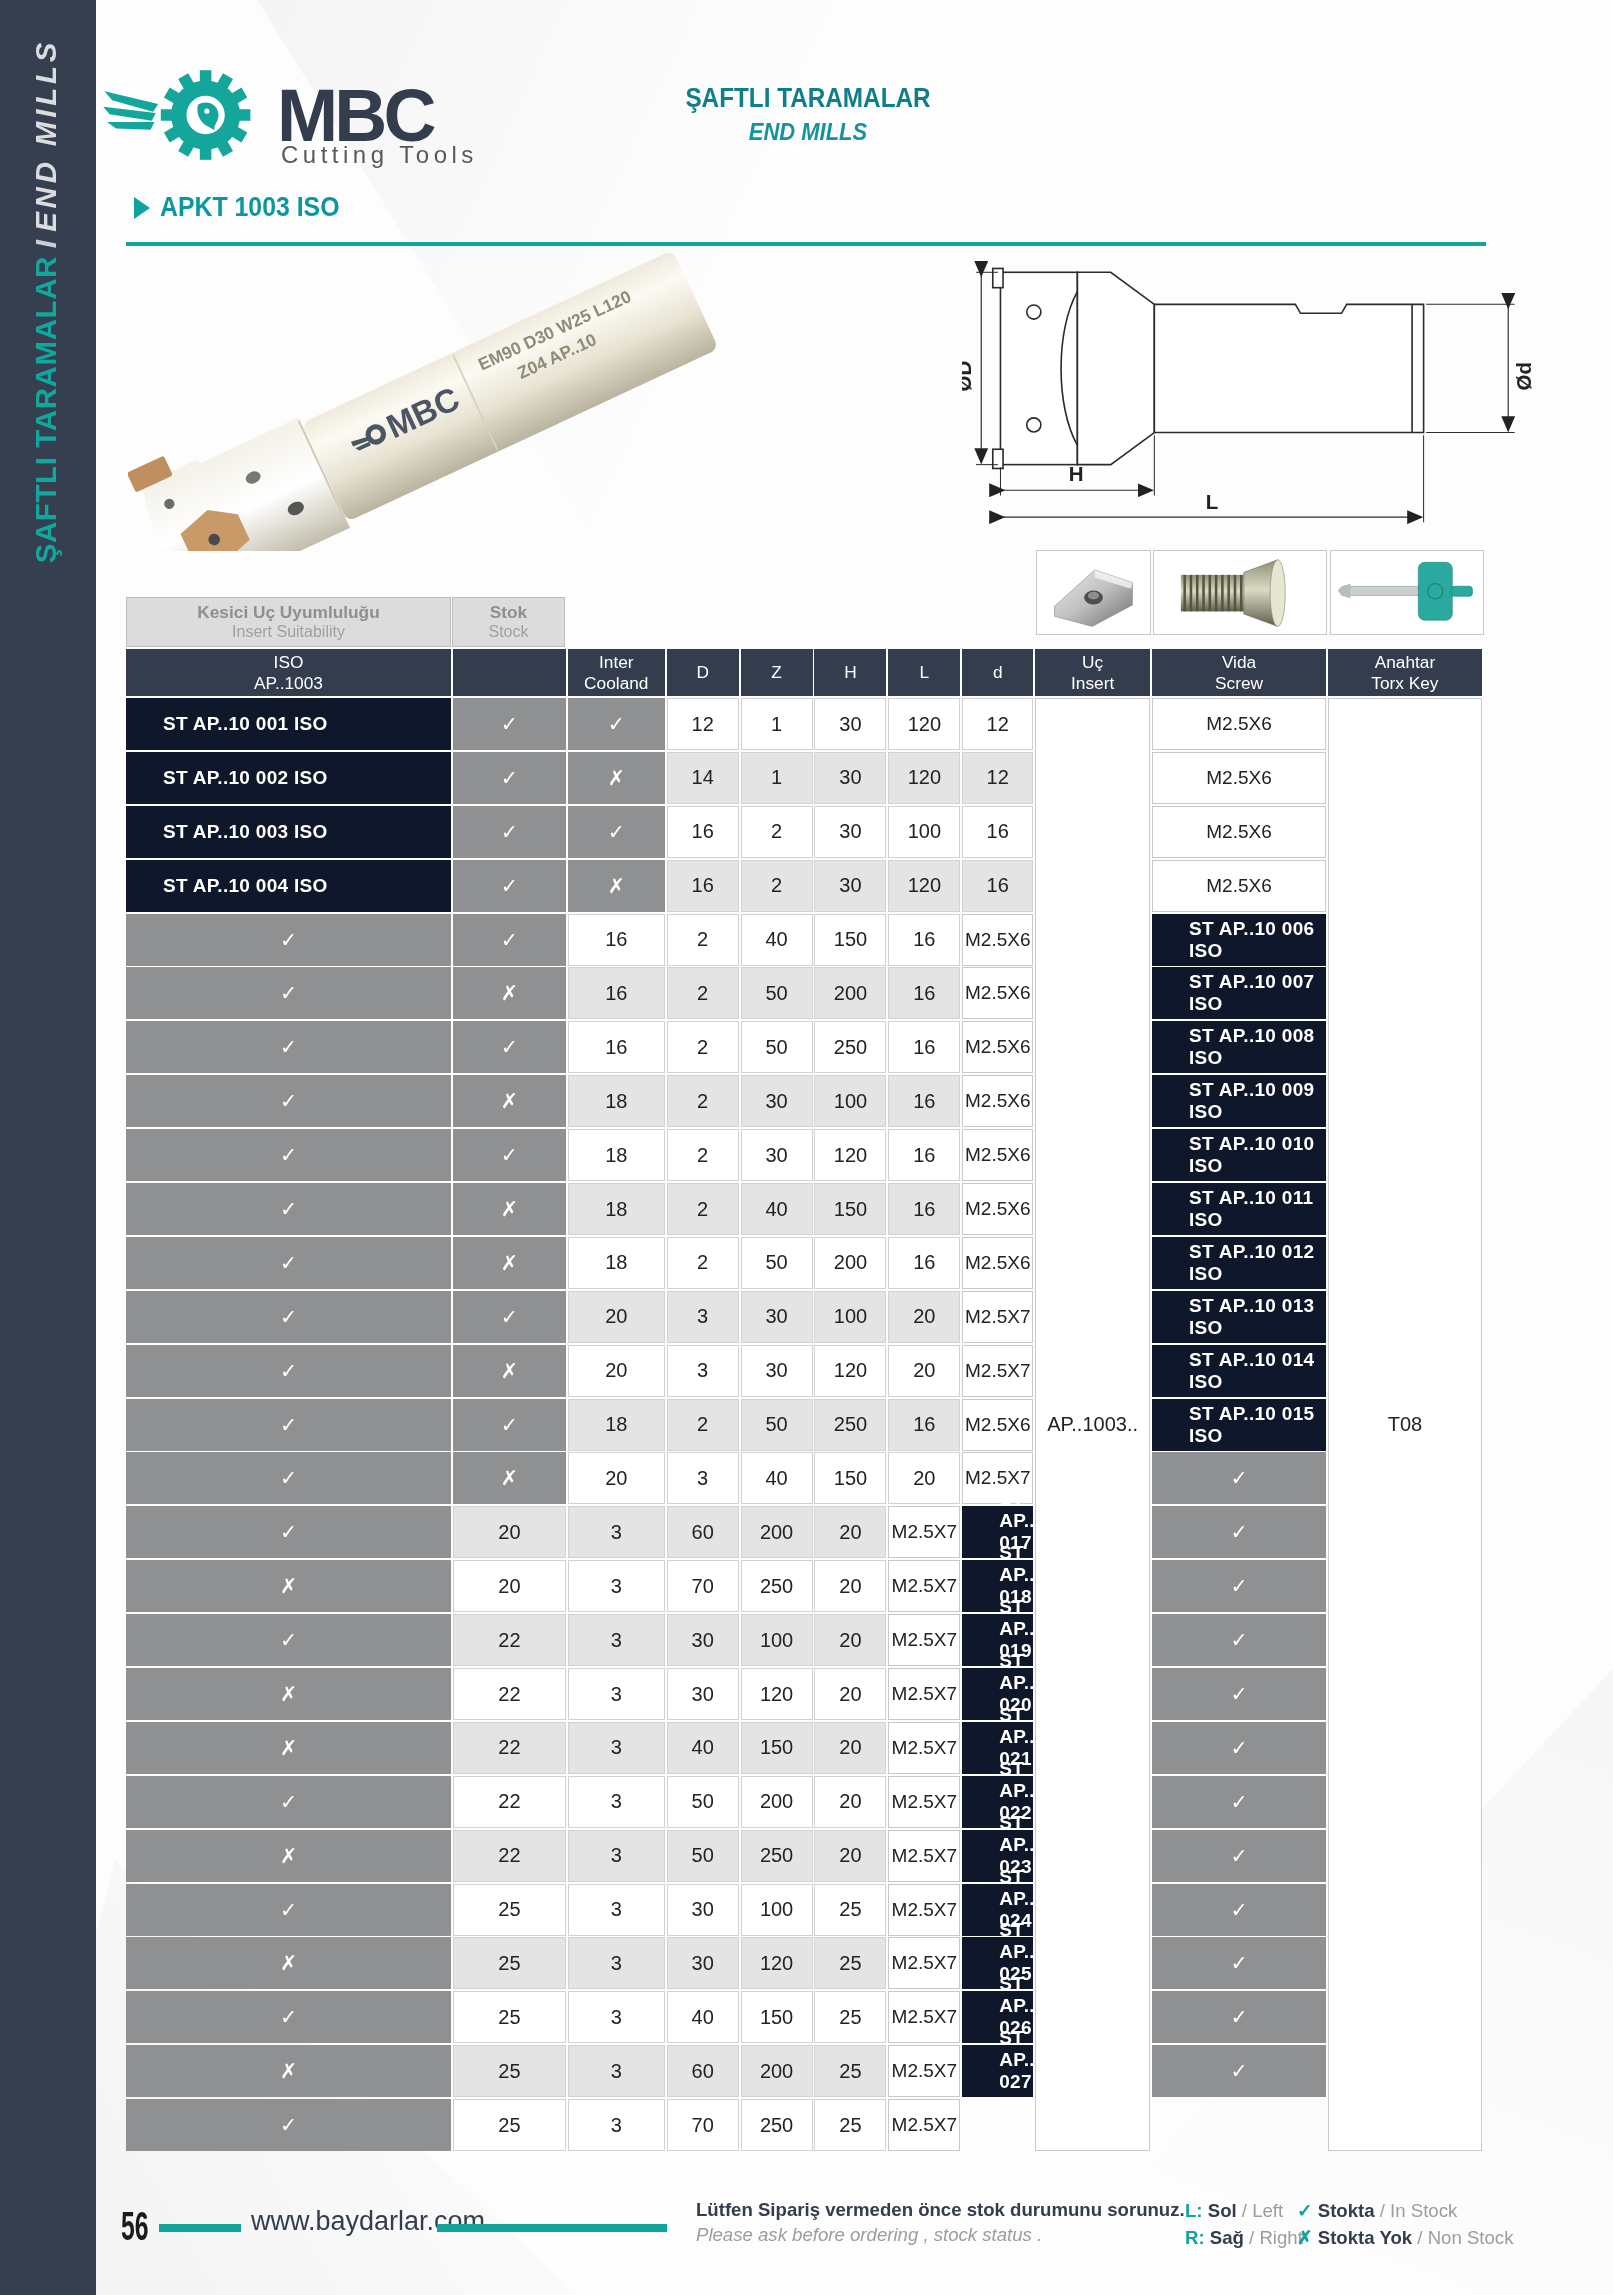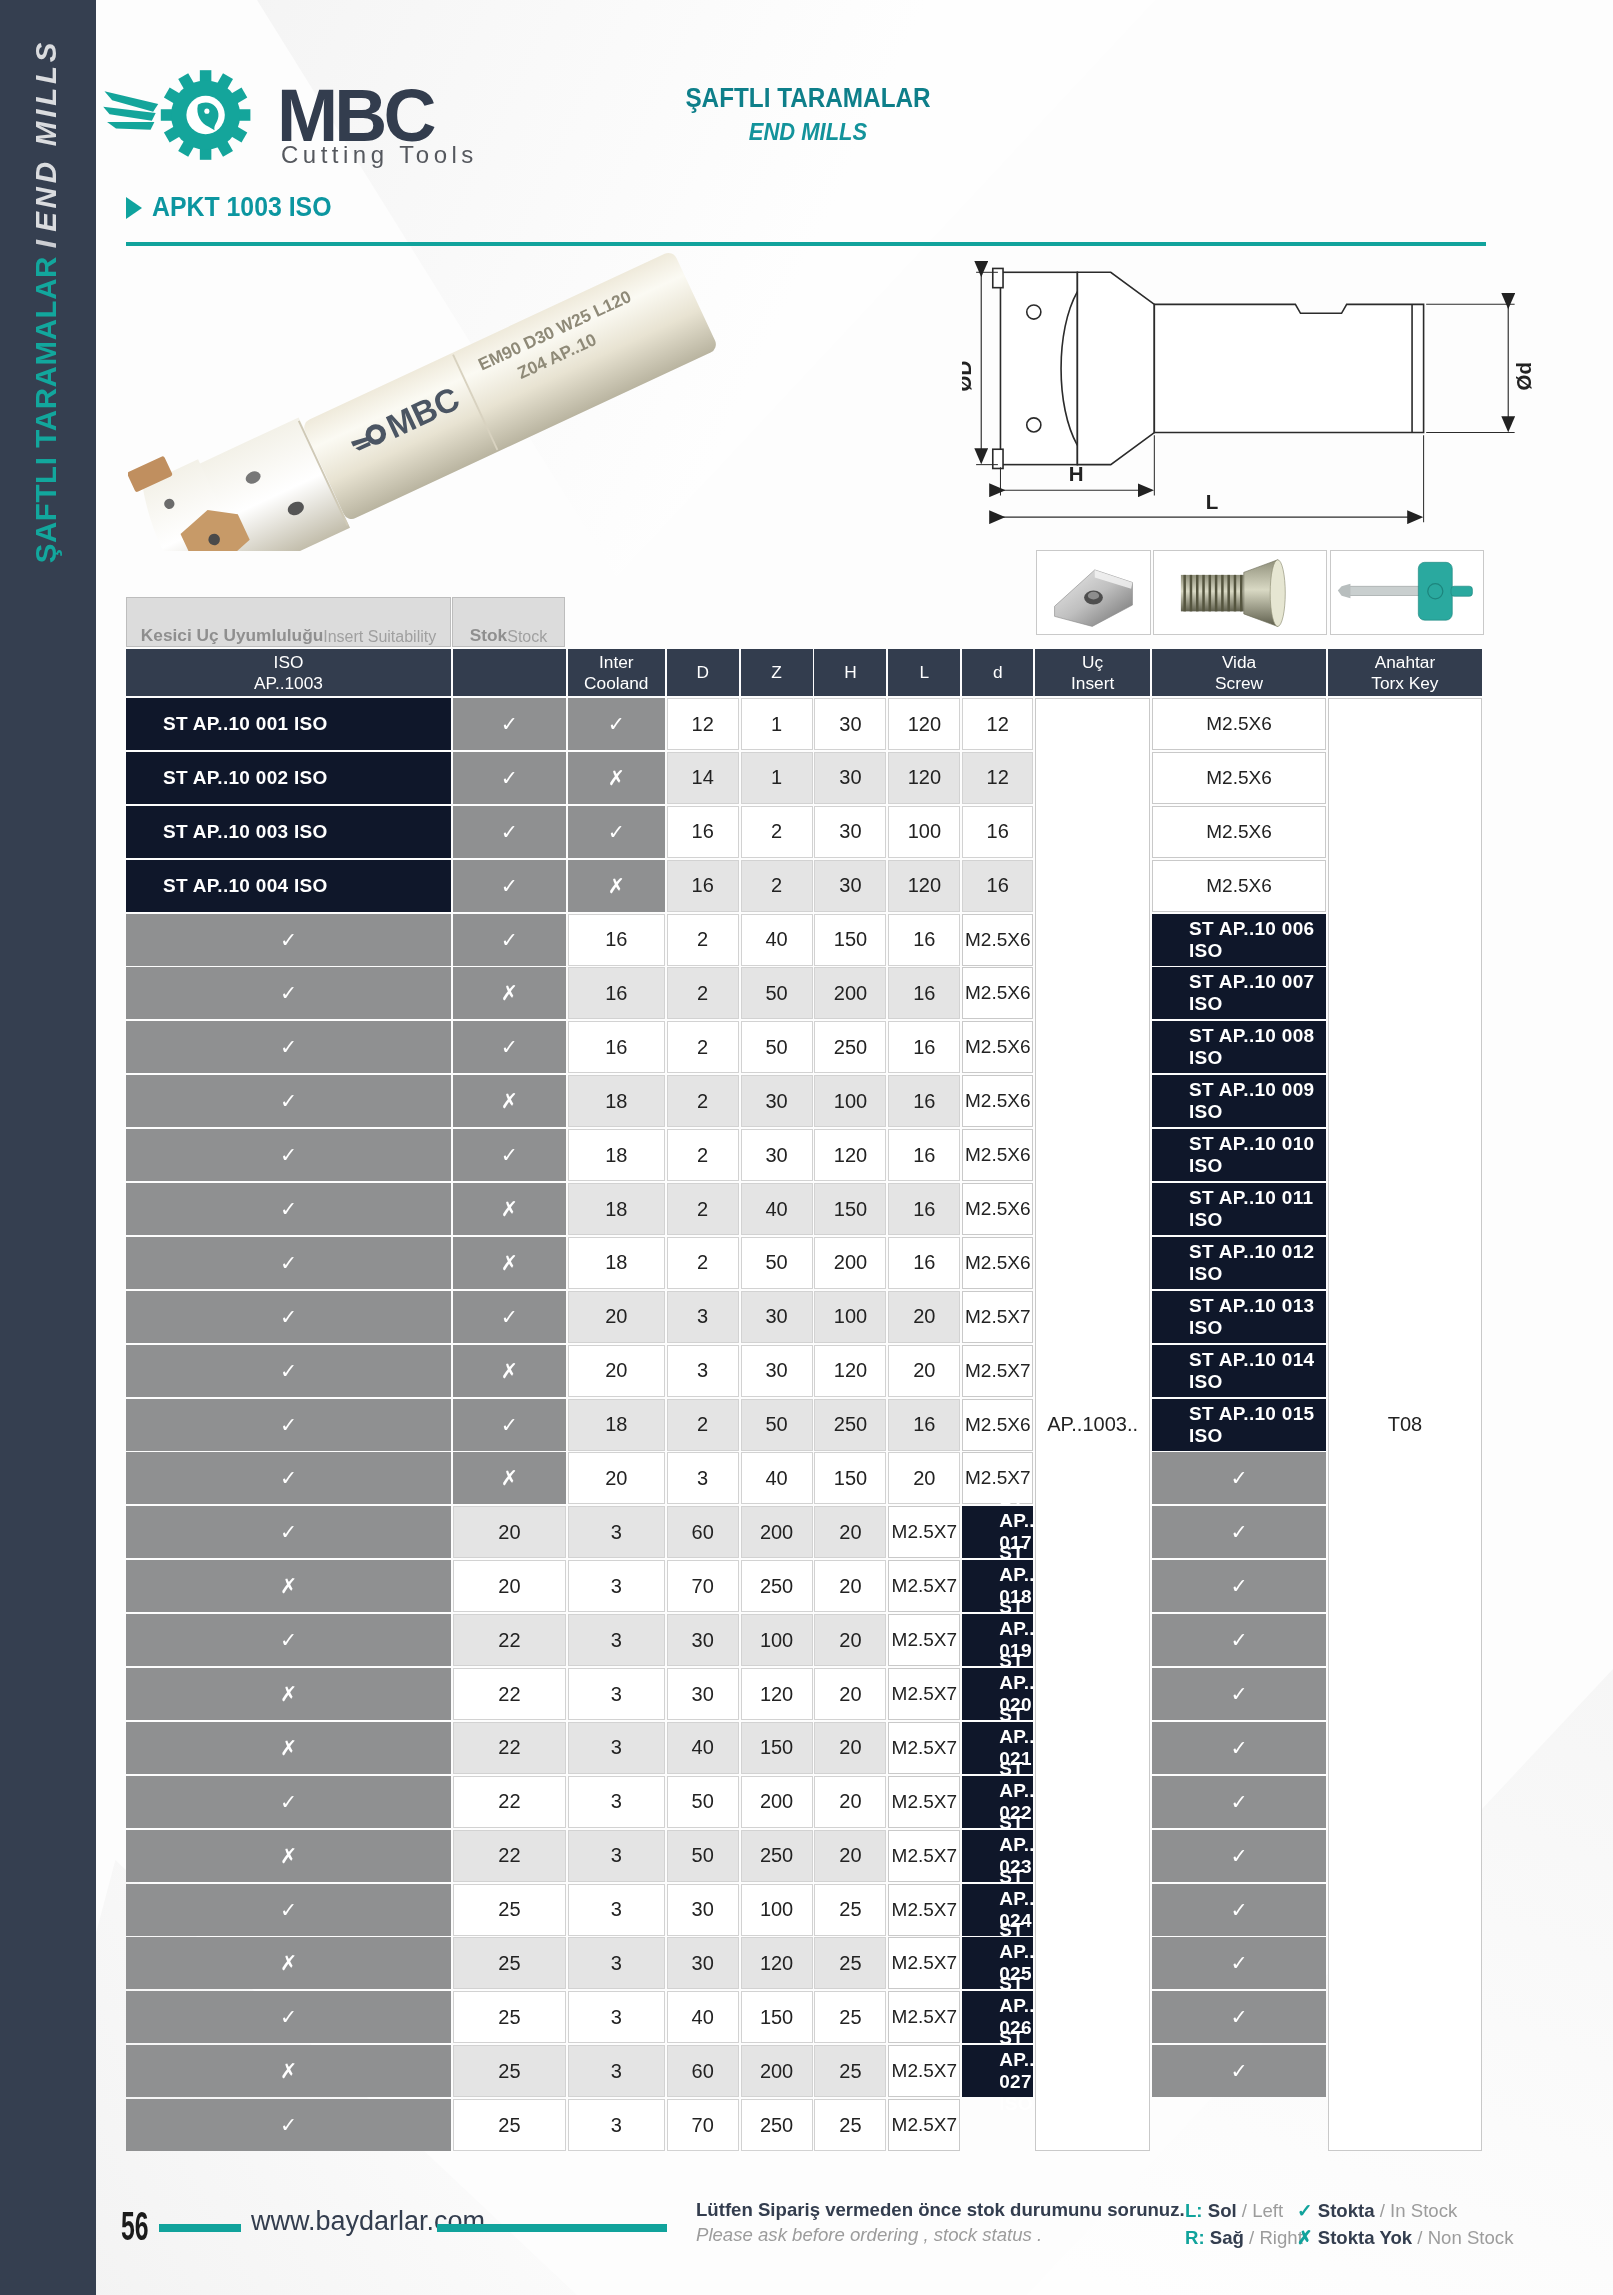--- a/index.html
+++ b/index.html
@@ -29,42 +29,42 @@
   .logo svg{position:absolute;left:0;top:0;}
   .logo .word{position:absolute;left:174px;top:5.1px;font-size:72px;font-weight:bold;color:#333D4E;letter-spacing:-3.8px;transform:scale(1.02,1.04);transform-origin:left top;}
   .logo .sub{position:absolute;left:178px;top:74px;font-size:24px;color:#55585e;letter-spacing:4.5px;}
 
   
   .title-wrap{position:absolute;left:654px;top:83px;width:308px;text-align:center;}
   .title-tr{font-size:27px;font-weight:bold;color:#0E7F8A;letter-spacing:0;transform:scaleX(.9);transform-origin:center;}
   .title-en{font-size:24.4px;font-style:italic;font-weight:bold;color:#13939B;margin-top:3.8px;transform:scaleX(.9);}
 
   
-  .section{position:absolute;left:126px;top:192px;display:flex;align-items:center;}
+  .section{position:absolute;left:134px;top:192px;display:flex;align-items:center;}
   .arrow{width:0;height:0;border-left:16.7px solid #0FA39E;border-top:11.5px solid transparent;border-bottom:11.5px solid transparent;margin-right:10.3px;}
   .section-label{font-size:27px;font-weight:bold;color:#0C96A0;letter-spacing:0;transform:scaleX(.92);transform-origin:left center;}
   .rule{position:absolute;left:126px;top:242px;width:1360px;height:3.8px;background:#11A39C;}
 
   
   .photo{position:absolute;left:128px;top:250px;width:641px;height:301px;}
 
   
   .drawing{position:absolute;left:962px;top:253px;width:577px;height:279px;}
   .drawing text{font-family:"Liberation Sans",sans-serif;font-size:32px;fill:#222;}
 
   
   .pbox{position:absolute;top:550px;height:85px;background:#fff;border:0.6px solid #c9c9c9;}
   .pbox svg{width:100%;height:100%;}
   .pbox-insert{left:1036px;width:115px;}
   .pbox-screw{left:1153px;width:174px;}
   .pbox-torx{left:1330px;width:154px;}
 
   
   .grayhead{position:absolute;top:597px;height:50px;background:#DCDCDC;border:0.6px solid #bdbdbd;
-    display:flex;flex-direction:row;align-items:flex-end;justify-content:center;line-height:1.15;}
+    display:flex;flex-direction:column;align-items:center;justify-content:center;line-height:1.15;}
   .grayhead .l1{font-size:17.3px;font-weight:bold;color:#8f8f8f;}
   .grayhead .l2{font-size:16px;color:#a0a0a0;}
   .gh-name{left:126px;width:325px;}
   .gh-stock{left:452px;width:113px;}
 
   
   .thead,.tgrid{
     position:absolute;left:126px;
     display:grid;
     grid-template-columns:325px 113px 97px 72px 72px 72px 72px 71px 115px 174px 154px;

